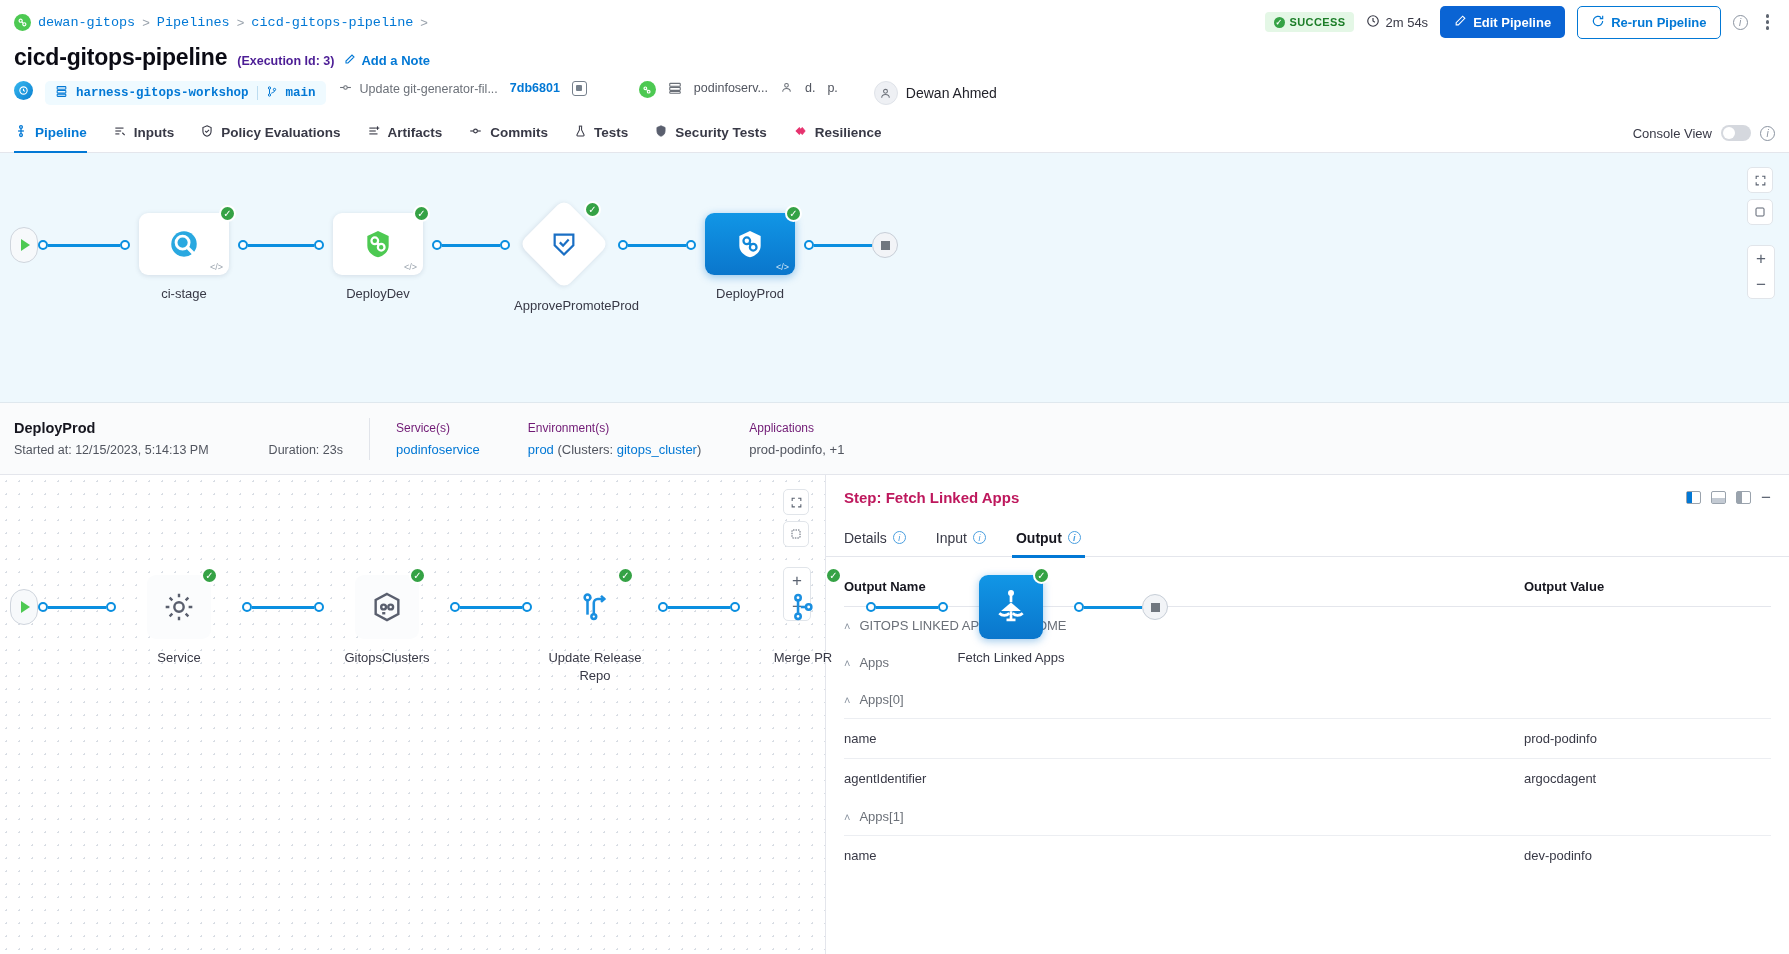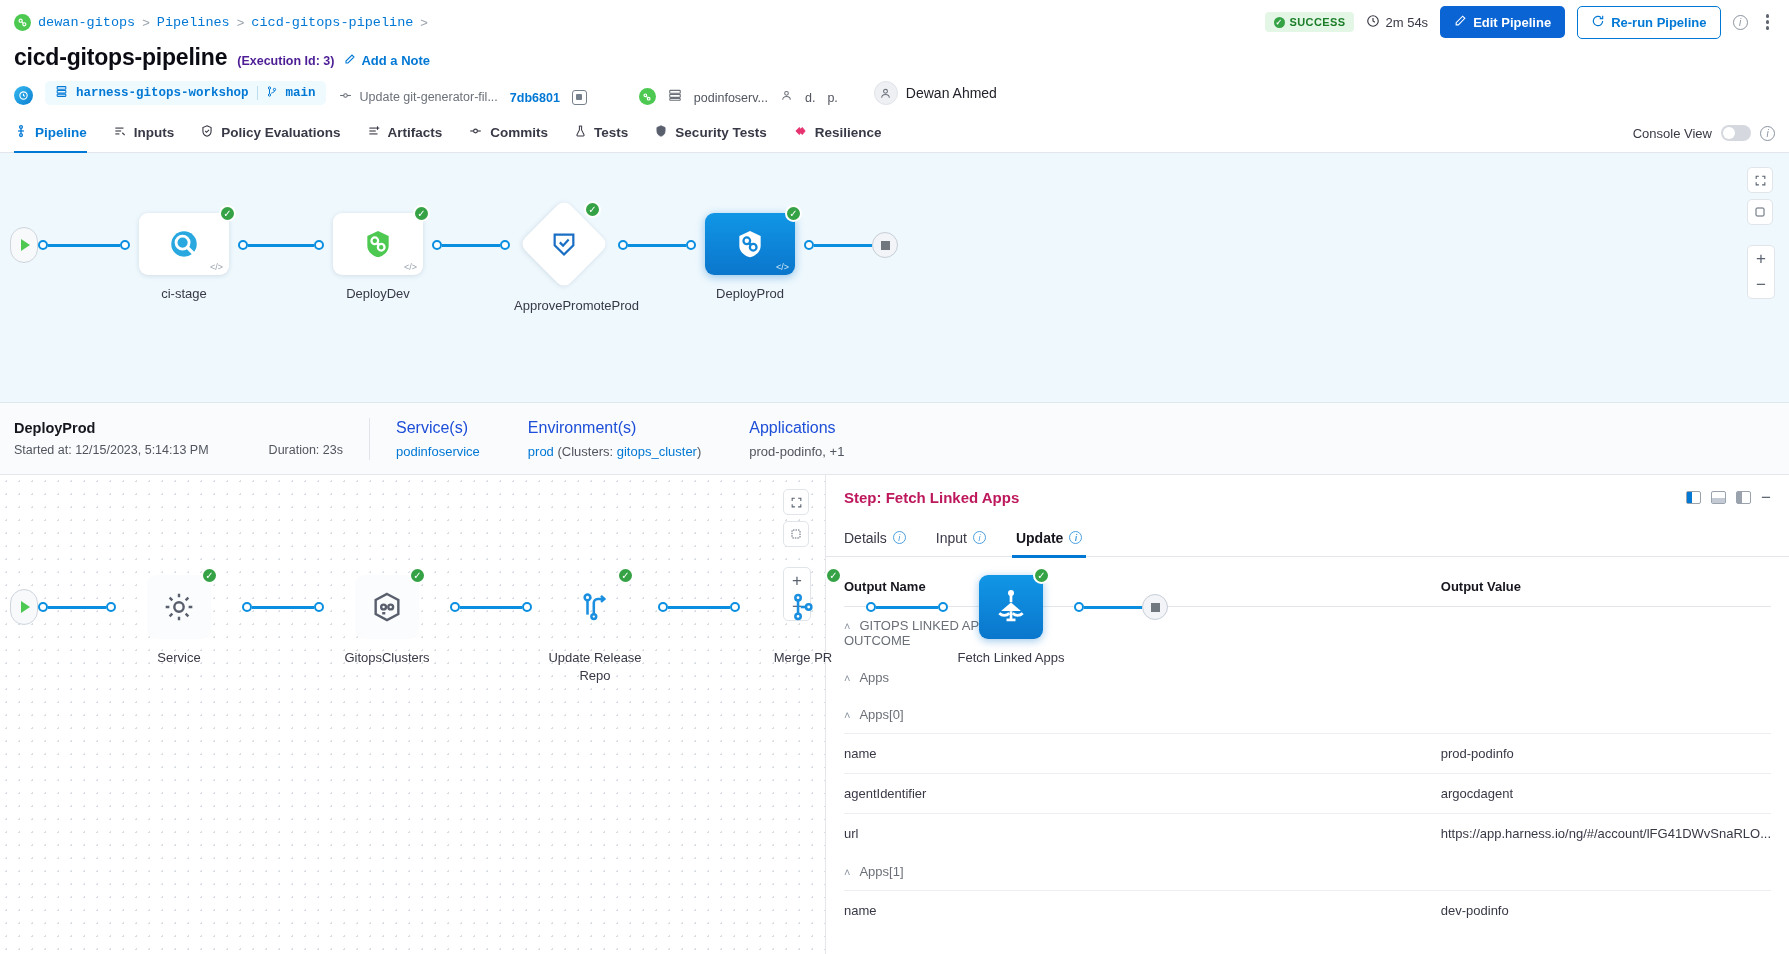--- a/index.html
+++ b/index.html
@@ -36,21 +36,21 @@
   .kebab{ display:flex;flex-direction:column;gap:2.5px;padding:4px 6px;cursor:pointer;}
   .kebab i{ width:3.5px;height:3.5px;border-radius:50%;background:#5f6671;display:block;}
 
   
   .titlerow{ padding:0 14px; display:flex; align-items:baseline; gap:10px; }
   .pipe-title{ font-size:23px; font-weight:700; color:#0b0b14; letter-spacing:-.2px;}
   .exec-id{ font-size:12.5px; color:#4c1d95;font-weight:bold;}
   .addnote{ color:#0278d5; font-size:13px; display:flex;align-items:center;gap:5px;cursor:pointer;font-weight:600;}
 
   
-  .metarow{ padding:10px 14px 8px; display:flex; align-items:flex-end; gap:12px; font-size:12.5px;}
+  .metarow{ padding:10px 14px 8px; display:flex; align-items:flex-start; gap:12px; font-size:12.5px;}
   .trigger-ico{ width:19px;height:19px;border-radius:50%;
      background:linear-gradient(135deg,#37b9f0,#0a7fd0);display:flex;align-items:center;
      justify-content:center;color:#fff;font-size:10px;}
   .repo-chip{ background:#effaff; border-radius:5px; display:flex; align-items:center;
      gap:8px; padding:4px 10px; }
   .repo-chip a{ color:#0278d5; font-weight:600;}
   .chip-div{ width:1px;height:14px;background:#bcdcf0;}
   .commit-msg{ color:#6b7078; display:flex;align-items:center;gap:7px;}
   .sha{ color:#0278d5; font-weight:700; font-size:12.5px;}
   .copy-ico{ width:15px;height:15px;border:1.3px solid #76808c;border-radius:3px;
@@ -109,21 +109,21 @@
   .stage-name{ margin-top:10px;font-size:13px;color:#383946;text-align:center;line-height:1.35;width:100px;}
 
   
   .detailbar{ height:72px; display:flex; align-items:center; padding:0 14px; background:#fafbfc;
     border-bottom:1px solid #e4e6ec;}
   .db-left{ width:355px; }
   .db-title{ font-size:14.5px;font-weight:700;color:#16161f;}
   .db-sub{ margin-top:7px;font-size:12.5px;color:#51555f;display:flex;gap:60px;}
   .db-divider{ width:1px;height:42px;background:#e1e4ea;margin-right:26px;}
   .db-col{ margin-right:48px; }
-  .db-k{ font-size:16px;color:#1d4ed8; }
+  .db-k{ font-size:12px;color:#701a75; }
   .db-v{ margin-top:7px;font-size:13px;color:#0278d5; }
   .db-v .muted{ color:#51555f; }
 
   
   .split{ display:flex; height:534px; }
 
   
   .stepgraph{ width:826px; position:relative; background:#fff;
     background-image:radial-gradient(#d8dde4 1px, transparent 1px);
     background-size:13px 13px; border-right:1px solid #e4e6ec;}
@@ -684,21 +684,21 @@
     <div class="rp-tabs">
       <div class="rp-tab">
         <span>Details</span>
         <span class="ti">i</span>
       </div>
       <div class="rp-tab">
         <span>Input</span>
         <span class="ti">i</span>
       </div>
       <div class="rp-tab active">
-        <span>Update</span>
+        <span>Output</span>
         <span class="ti">i</span>
       </div>
     </div>
 
     <div class="rp-body">
       <table class="otable">
         <thead>
           <tr class="hdr-rule">
             <th>Output Name</th>
             <th class="v">Output Value</th>
@@ -718,24 +718,20 @@
               <td class="val"></td>
             </tr>
             <tr class="leaf">
               <td class="ind3"><span>name</span></td>
               <td class="val">prod-podinfo</td>
             </tr>
             <tr class="leaf">
               <td class="ind3"><span>agentIdentifier</span></td>
               <td class="val">argocdagent</td>
             </tr>
-            <tr class="leaf">
-              <td class="ind3"><span>url</span></td>
-              <td class="val linkv">https://app.harness.io/ng/#/account/lFG41DWvSnaRLO...</td>
-            </tr>
             <tr class="grp">
               <td class="ind2"><span class="caret">˄</span><span>Apps[1]</span></td>
               <td class="val"></td>
             </tr>
             <tr class="leaf">
               <td class="ind3"><span>name</span></td>
               <td class="val">dev-podinfo</td>
             </tr>
           </tbody>
       </table>

